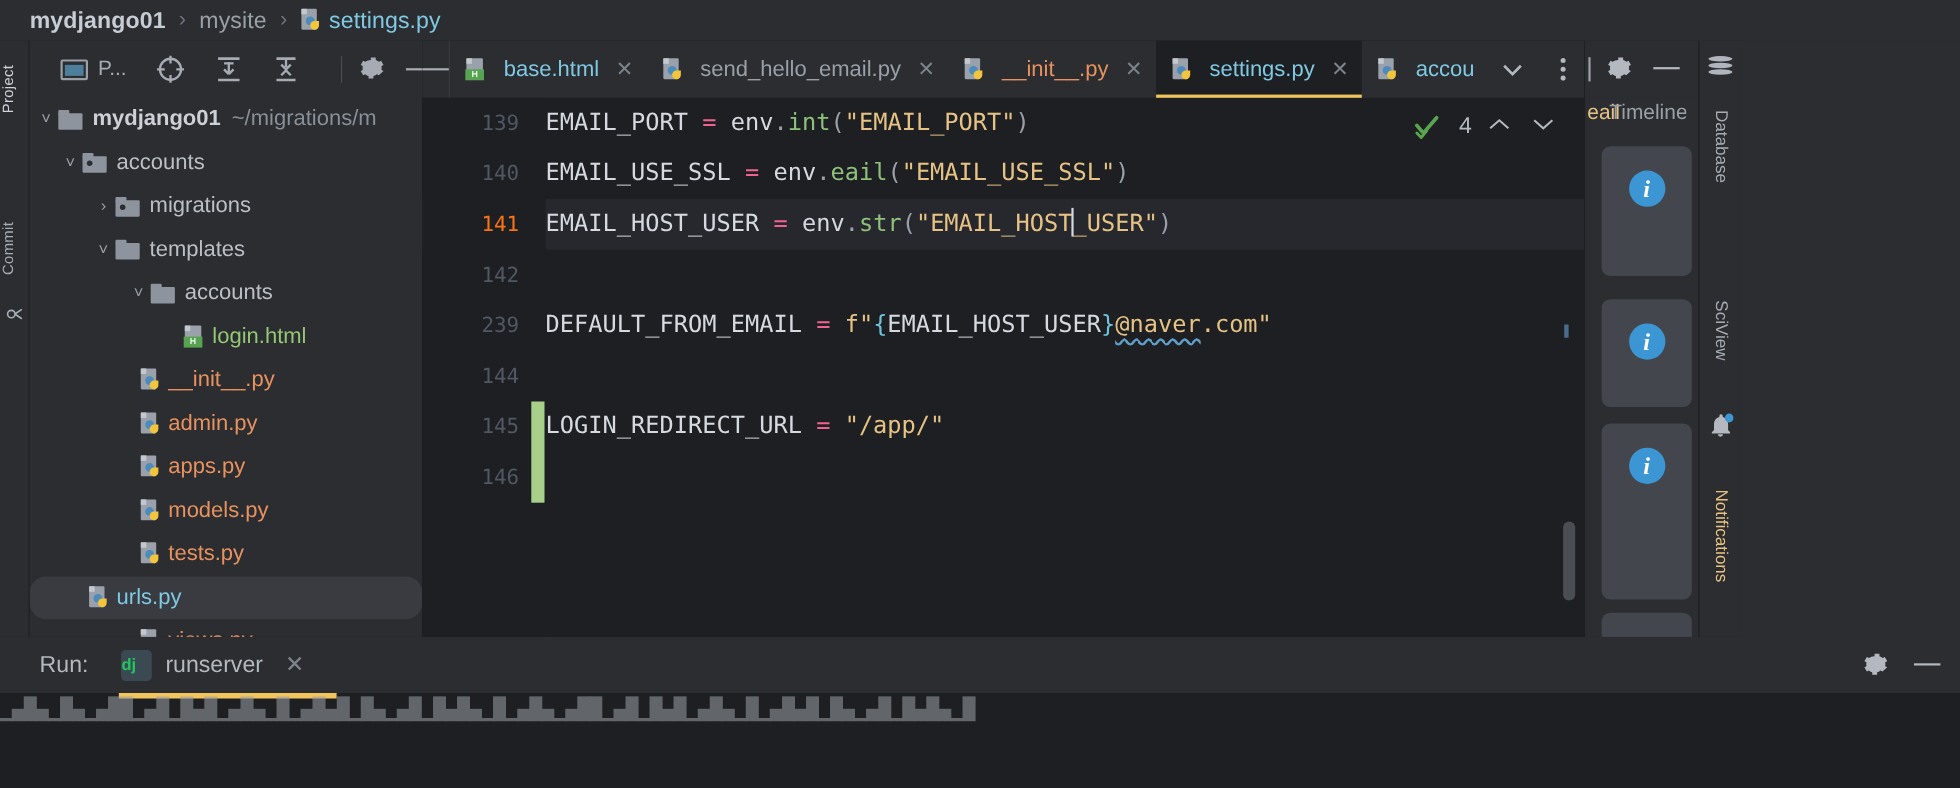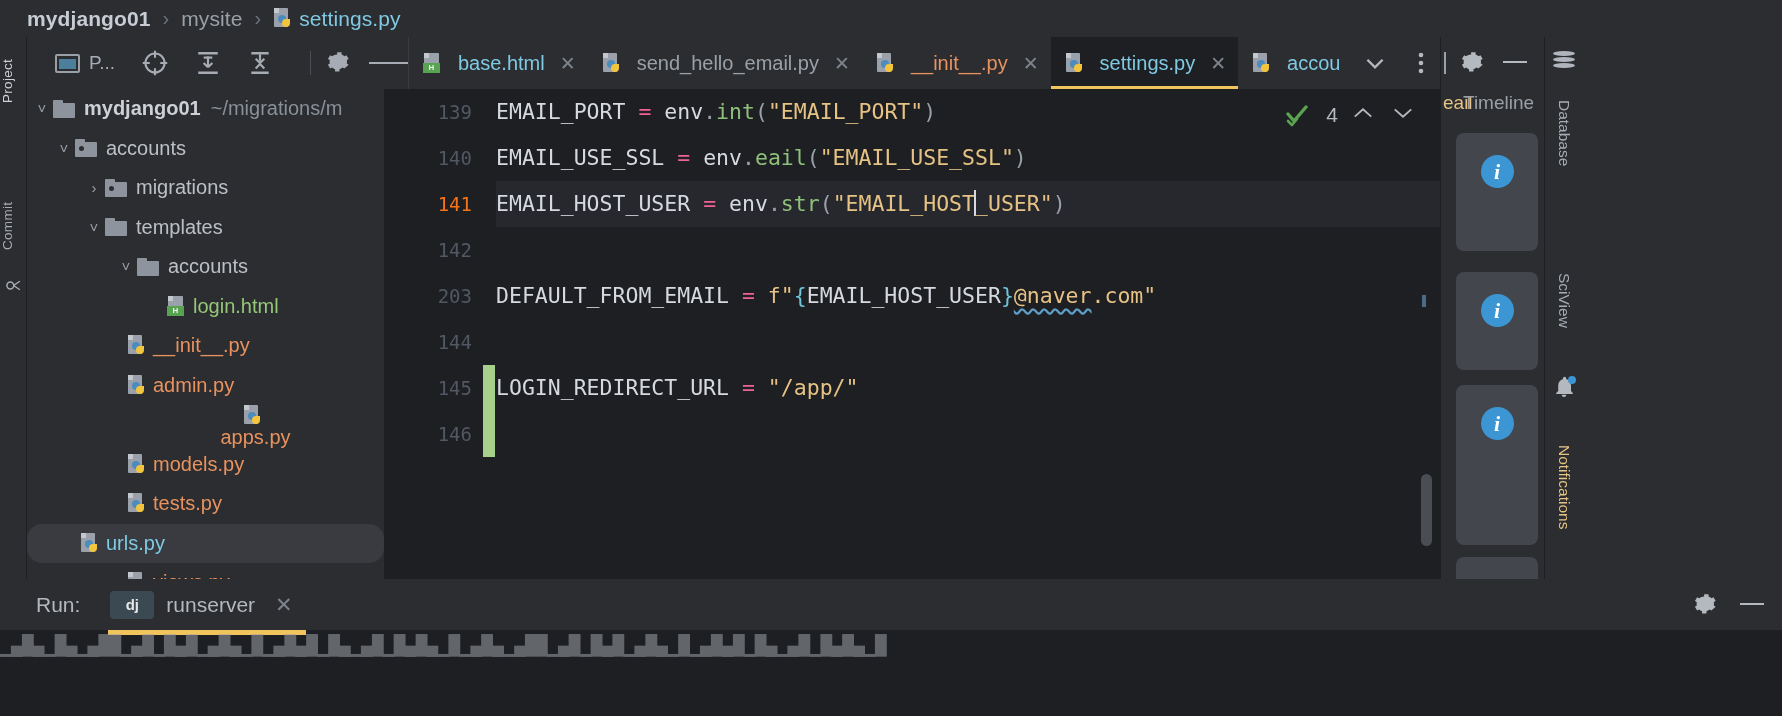--- a/index.html
+++ b/index.html
@@ -256,22 +256,22 @@
       linear-gradient(#b0b5bd,#b0b5bd) 12px 12px/3px 3px no-repeat;
   }
 
   
   #runbar {
     position:absolute; left:0; top:579px; width:1782px; height:51px;
     background:#2b2d30; display:flex; align-items:center;
   }
   #runlabel { font-size:21px; color:#b4b8bf; margin-left:36px; }
   .djico {
-    width:44px; height:28px; background:#3b4a52; border-radius:4px;
-    color:#e5e5e5; font-size:15px; font-weight:bold; text-align:center;
+    width:28px; height:28px; background:#3b4a52; border-radius:4px;
+    color:#22c55e; font-size:15px; font-weight:bold; 
     line-height:28px; font-family:"Liberation Sans",sans-serif;
     margin-left:30px; flex:none;
   }
   #runname { font-size:21px; color:#b4b8bf; margin-left:12px; }
   #runclose { font-size:21px; color:#7d838c; margin-left:20px; }
 
   
   #console {
     position:absolute; left:0; top:630px; width:1782px; height:86px;
     background:#1e1f22; overflow:hidden;
@@ -420,21 +420,21 @@
     <div class="trow" style="padding-left:100px;">
       <span class="pyicon">
           <span class="sheet"></span>
           <span class="fold"></span>
           <span class="snakeA"></span>
           <span class="snakeB"></span>
         </span>
       <span class="tname py">admin.py</span>
     </div>
 
-    <div class="trow" style="padding-left:100px;flex-direction:column;">
+    <div class="trow" style="padding-left:100px;">
       <span class="pyicon">
           <span class="sheet"></span>
           <span class="fold"></span>
           <span class="snakeA"></span>
           <span class="snakeB"></span>
         </span>
       <span class="tname py">apps.py</span>
     </div>
 
     <div class="trow" style="padding-left:100px;">
@@ -556,21 +556,21 @@
     <div class="lnhl" style="top:92px;"></div>
 
     <div id="gutter"></div>
 
     <div class="vcsbar" style="top:276px;height:92px;"></div>
 
     <div class="ln" style="top:0px;">139</div>
     <div class="ln" style="top:46px;">140</div>
     <div class="ln active" style="top:92px;">141</div>
     <div class="ln" style="top:138px;">142</div>
-    <div class="ln" style="top:184px;">203</div>
+    <div class="ln" style="top:184px;">239</div>
     <div class="ln" style="top:230px;">144</div>
     <div class="ln" style="top:276px;">145</div>
     <div class="ln" style="top:322px;">146</div>
 
     <div class="cline" style="top:0px;"><span class="k-var">EMAIL_PORT</span> <span class="k-eq">=</span> <span class="k-var">env</span><span class="k-par">.</span><span class="k-fn">int</span><span class="k-par">(</span><span class="k-str">"EMAIL_PORT"</span><span class="k-par">)</span></div>
 
     <div class="cline" style="top:46px;"><span class="k-var">EMAIL_USE_SSL</span> <span class="k-eq">=</span> <span class="k-var">env</span><span class="k-par">.</span><span class="k-fn">eail</span><span class="k-par">(</span><span class="k-str">"EMAIL_USE_SSL"</span><span class="k-par">)</span></div>
 
     <div class="cline" style="top:92px;"><span class="k-var">EMAIL_HOST_USER</span> <span class="k-eq">=</span> <span class="k-var">env</span><span class="k-par">.</span><span class="k-fn">str</span><span class="k-par">(</span><span class="k-str">"EMAIL_HOST</span><span class="caret"></span><span class="k-str">_USER"</span><span class="k-par">)</span></div>
 

